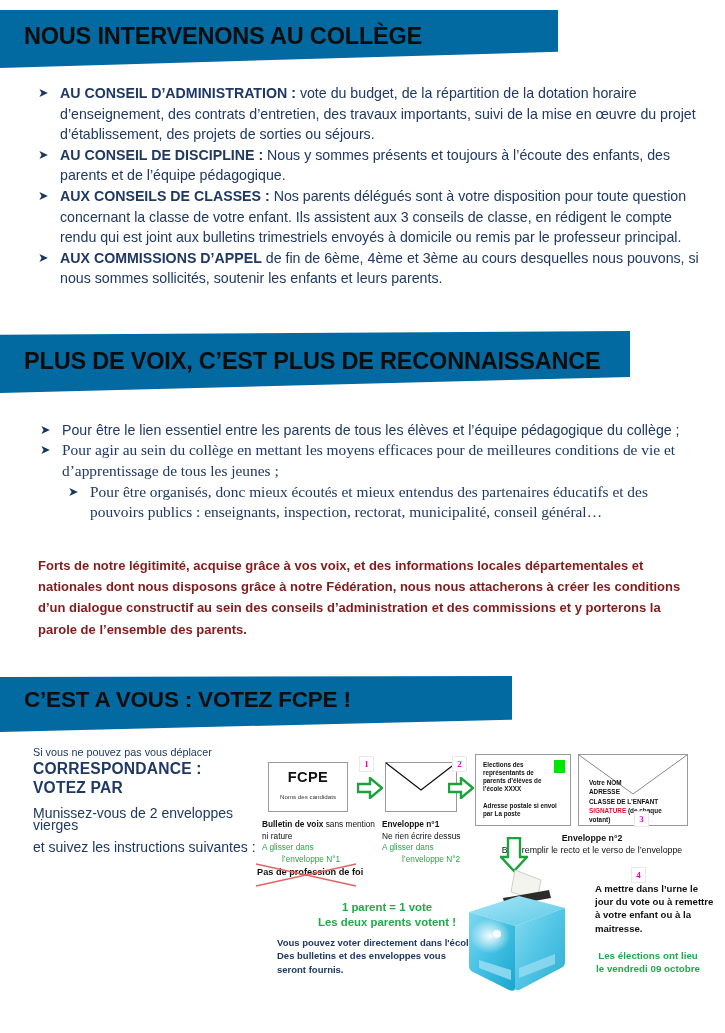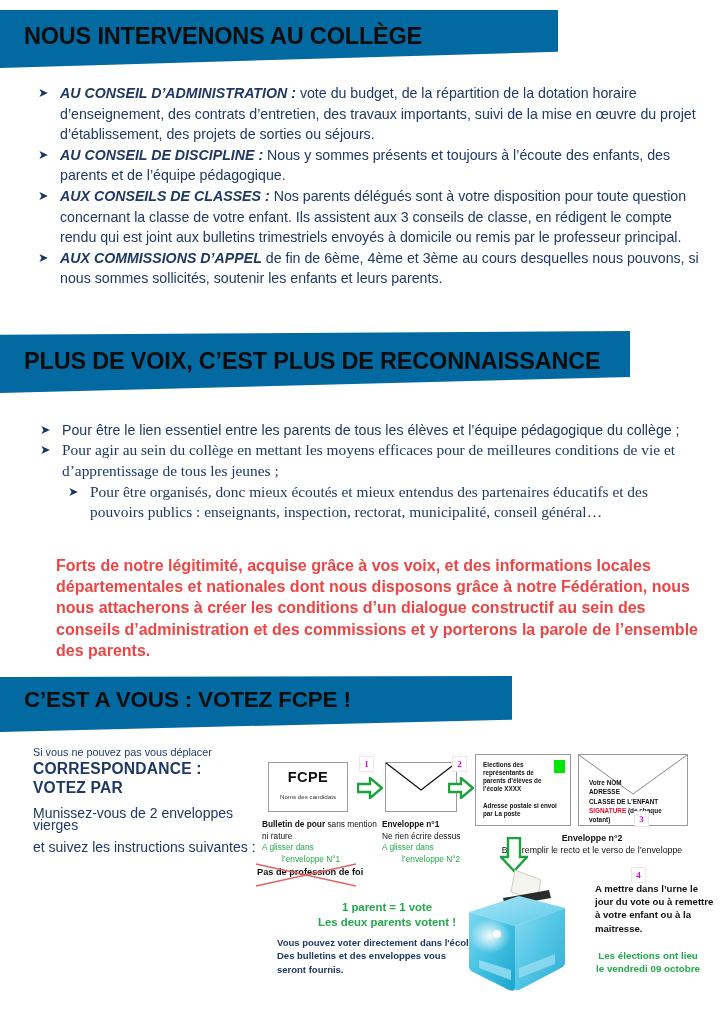--- a/index.html
+++ b/index.html
@@ -34,32 +34,32 @@
     padding-left:22px;color:#17365d;
   }
   .li .arr{
     position:absolute;left:0;top:0;color:#17365d;font-size:12.5px;line-height:inherit;
   }
   .sans .li{font-family:"Liberation Sans",sans-serif;}
 
   
   #list1{top:83px;left:38px;width:662px;}
   #list1 .li{font-size:14.2px;line-height:20.6px;margin-bottom:0px;color:#1f3864;}
-  #list1 .lead{font-weight:bold;font-style:italic;}
+  #list1 .lead{font-weight:bold;}
 
   
   #list2{top:420px;left:40px;width:660px;}
   #list2 .li{font-size:14.2px;line-height:20.4px;color:#1f3864;}
   #list2 .li.serifline{font-family:"Liberation Serif",serif;font-size:15.4px;line-height:20.6px;}
   #list2 .li.sub{margin-left:28px;}
 
   
   #para-bold{
     position:absolute;top:555px;left:38px;width:648px;
-    font-size:16px;line-height:21.2px;font-weight:bold;color:#ef4444;margin-left:18px;
+    font-size:13px;line-height:21.2px;font-weight:bold;color:#7f1d1d;
   }
 
   
   #info{position:absolute;top:736px;left:0;width:725px;height:297px;}
 
   .corr{position:absolute;left:33px;top:9px;width:228px;color:#1f3864;}
   .corr .c1{font-size:10.8px;line-height:14px;}
   .corr .c2{font-size:15.6px;font-weight:bold;line-height:19px;letter-spacing:.2px;}
   .corr .c3{font-size:14px;line-height:11.6px;margin-top:11px;}
 
@@ -229,21 +229,21 @@
         <span>Votre NOM</span><br>
         <span>ADRESSE</span><br>
         <span>CLASSE DE L’ENFANT</span><br>
         <span class="sig">SIGNATURE</span><span> (de chaque votant)</span>
       </div>
     </div>
 
     <div class="badge" id="b3">3</div>
 
     <div class="cap" id="cap1">
-      <span class="b">Bulletin de pour</span><span> sans mention ni rature</span><br>
+      <span class="b">Bulletin de voix</span><span> sans mention ni rature</span><br>
       <span class="g">A glisser dans</span><br>
       <span class="g indent">l’enveloppe N°1</span>
     </div>
 
     <div class="cap" id="cap2">
       <span class="b">Enveloppe n°1</span><br>
       <span>Ne rien écrire dessus</span><br>
       <span class="g">A glisser dans</span><br>
       <span class="g indent">l’enveloppe N°2</span>
     </div>

